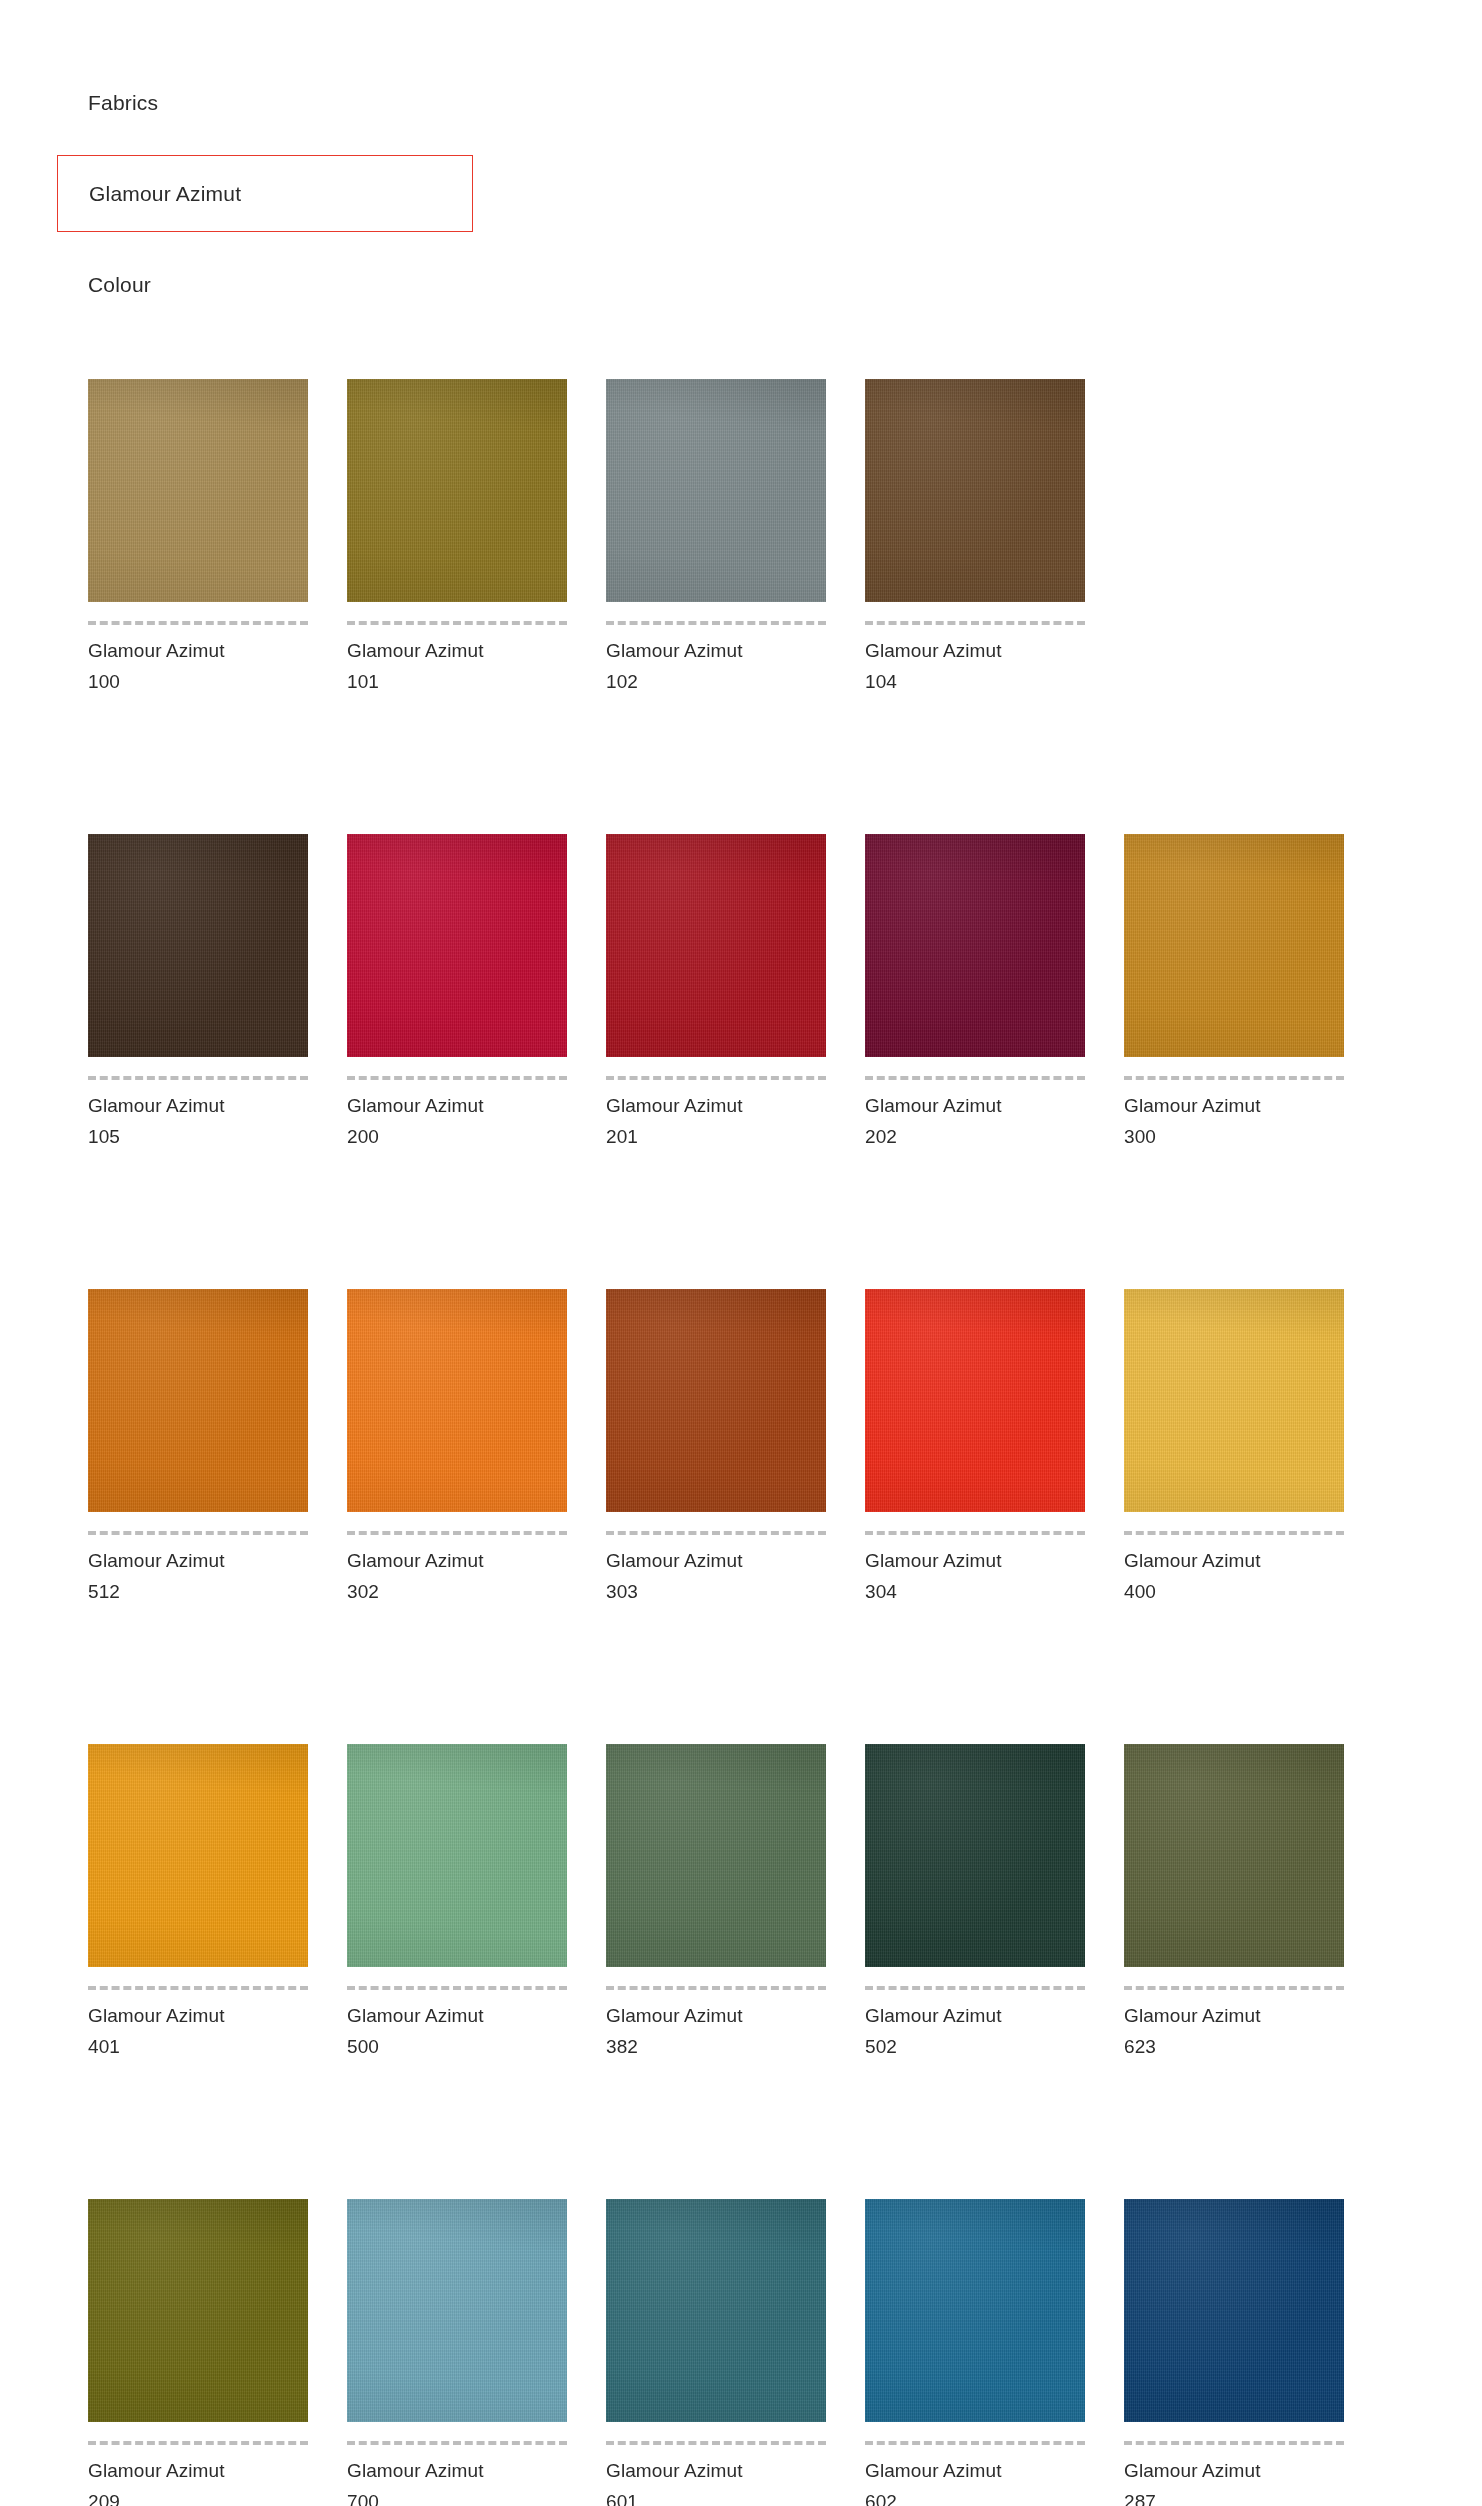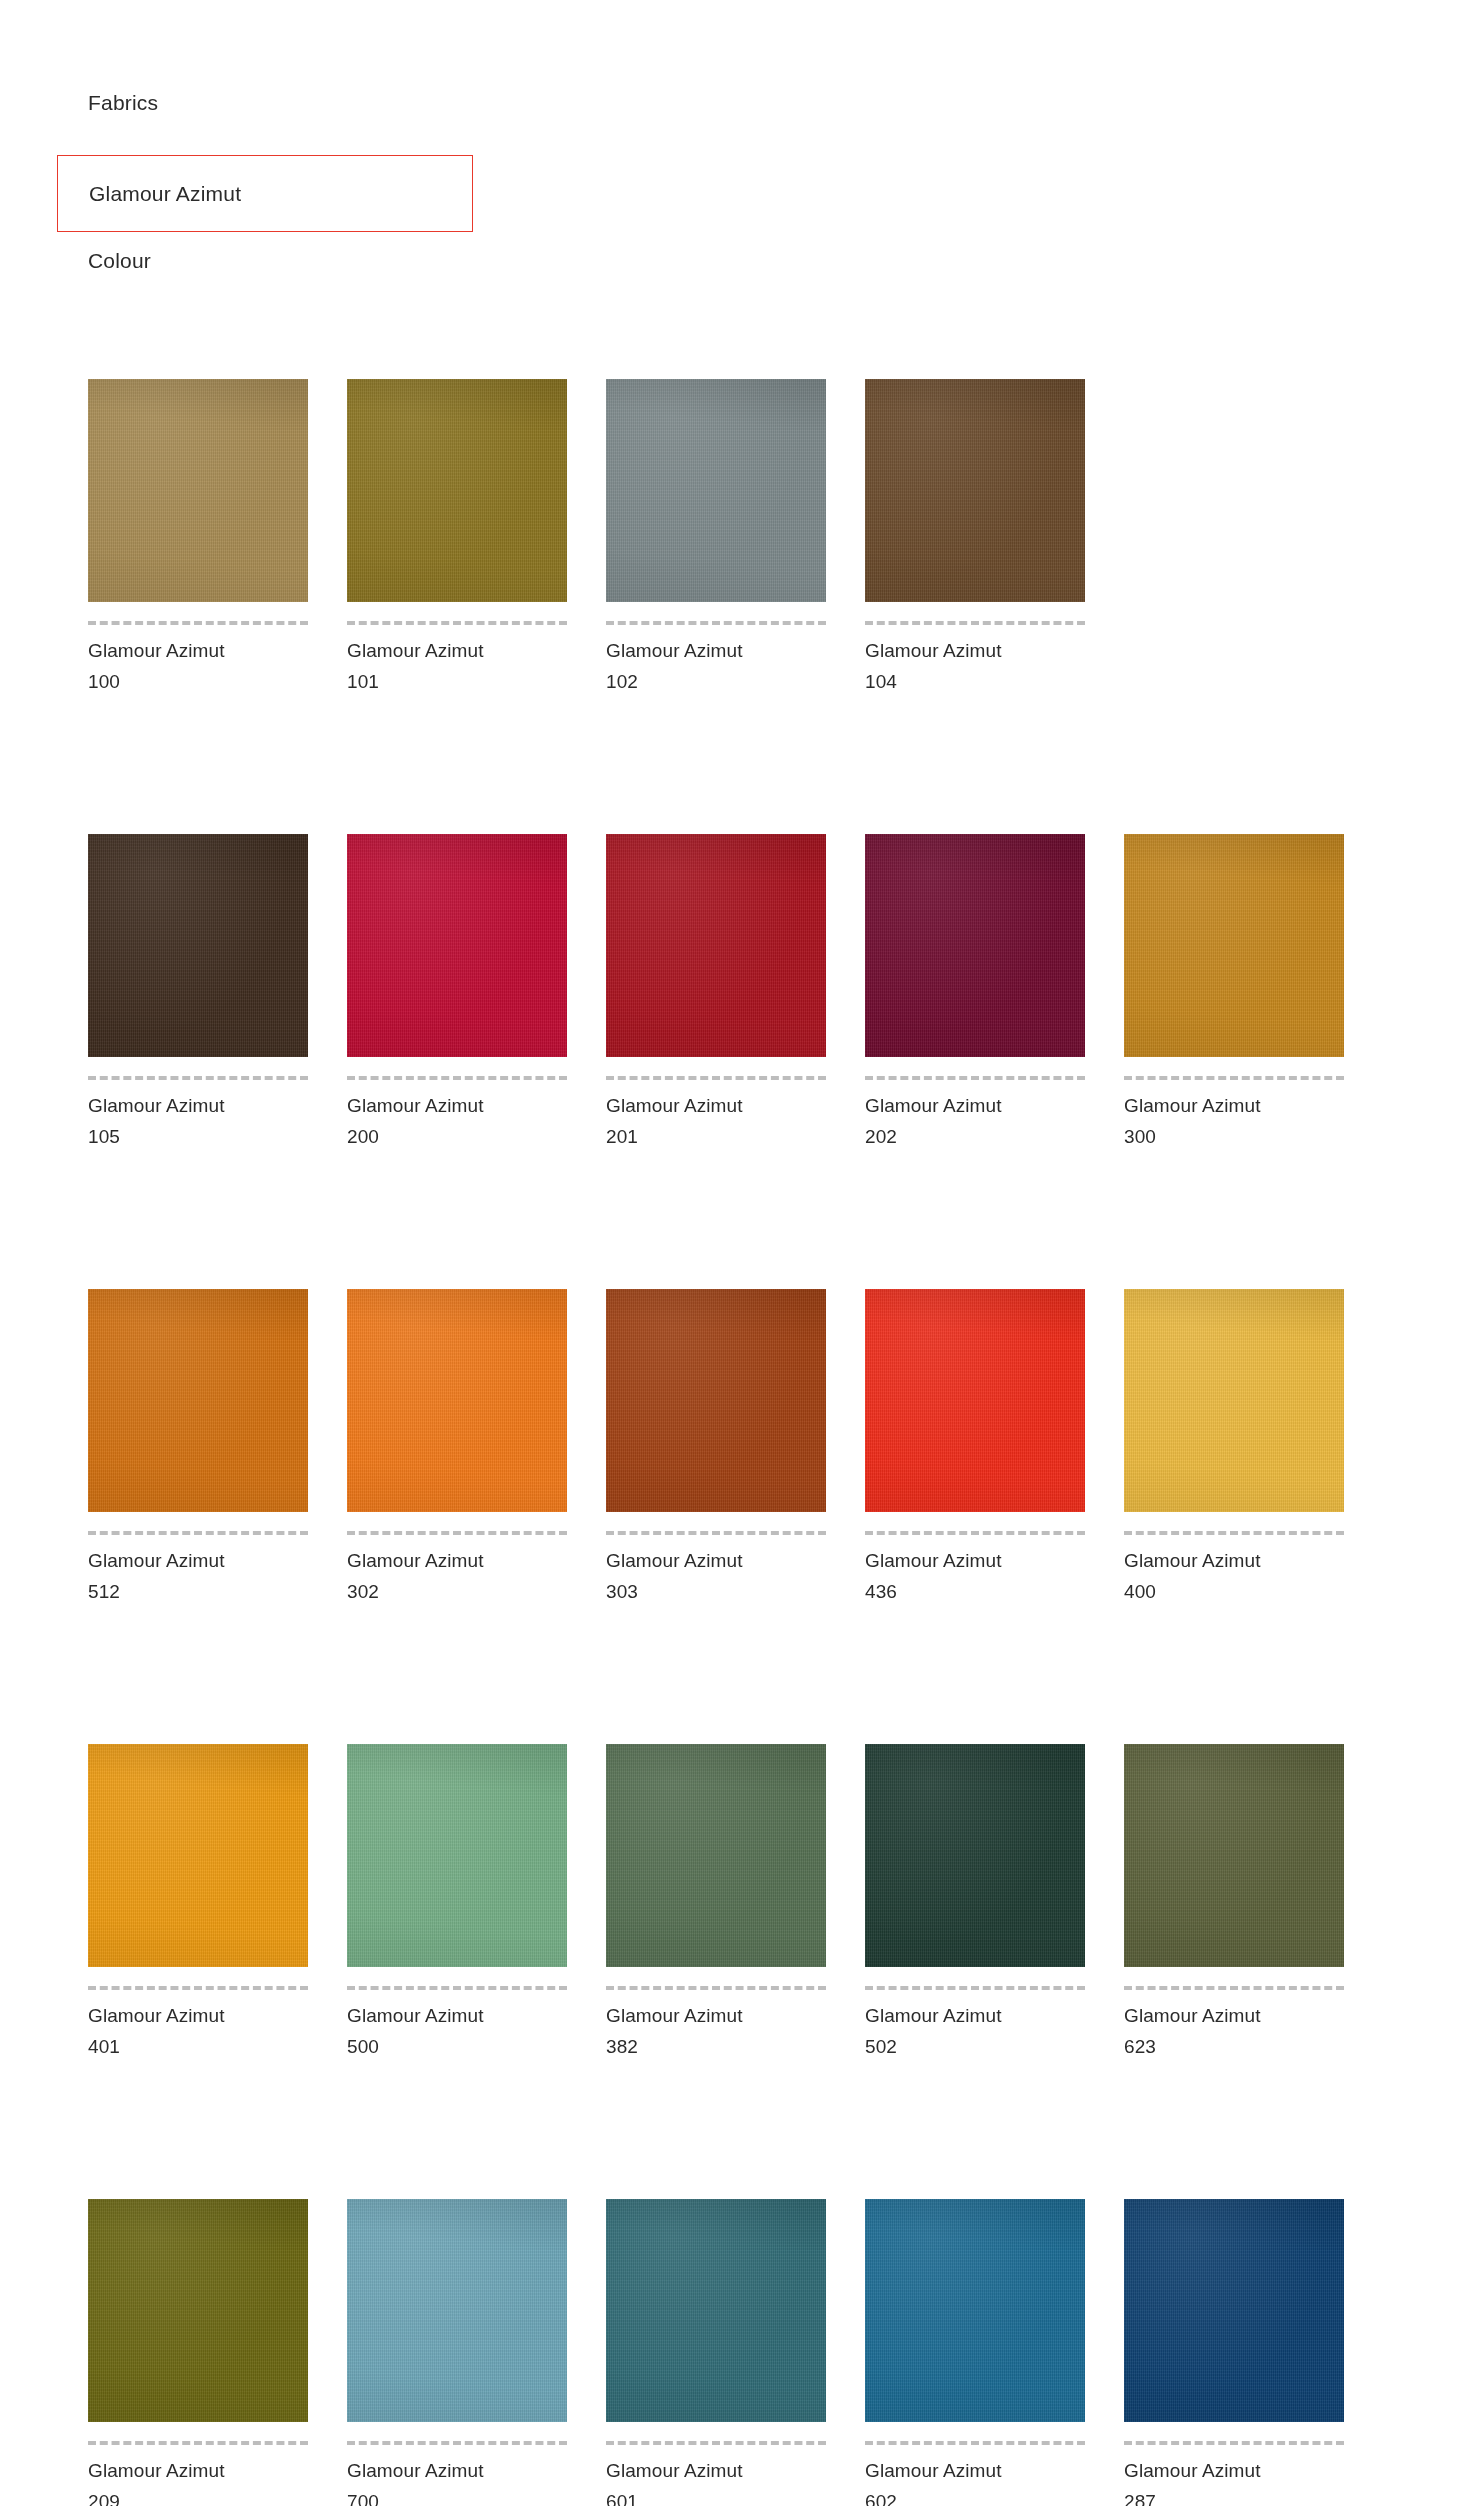--- a/index.html
+++ b/index.html
@@ -26,21 +26,21 @@
   .section-label {
     position: absolute;
     left: 88px;
     font-size: 21px;
     line-height: 26px;
     color: #2b2b2b;
     letter-spacing: 0.2px;
     white-space: nowrap;
   }
   .section-label.fabrics { top: 66px; }
-  .section-label.colour  { top: 224px; }
+  .section-label.colour  { top: 248px; }
 
   .selected-box {
     position: absolute;
     left: 57px;
     top: 131px;
     width: 416px;
     height: 77px;
     border: 1px solid #e8392c;
     background: #ffffff;
     box-sizing: border-box;
@@ -236,21 +236,21 @@
         <div class="swatch-caption" style="color: rgb(43, 43, 43);">
           <span class="cap-name">Glamour Azimut</span>
           <span class="cap-code">303</span>
         </div>
       </div>
       <div class="swatch-cell">
         <div class="swatch-chip" style="background-color: rgb(238, 42, 24);"></div>
         <div class="swatch-rule" style="border-top-color: rgb(189, 189, 189);"></div>
         <div class="swatch-caption" style="color: rgb(43, 43, 43);">
           <span class="cap-name">Glamour Azimut</span>
-          <span class="cap-code">436</span>
+          <span class="cap-code">304</span>
         </div>
       </div>
       <div class="swatch-cell">
         <div class="swatch-chip" style="background-color: rgb(235, 185, 62);"></div>
         <div class="swatch-rule" style="border-top-color: rgb(189, 189, 189);"></div>
         <div class="swatch-caption" style="color: rgb(43, 43, 43);">
           <span class="cap-name">Glamour Azimut</span>
           <span class="cap-code">400</span>
         </div>
       </div>

